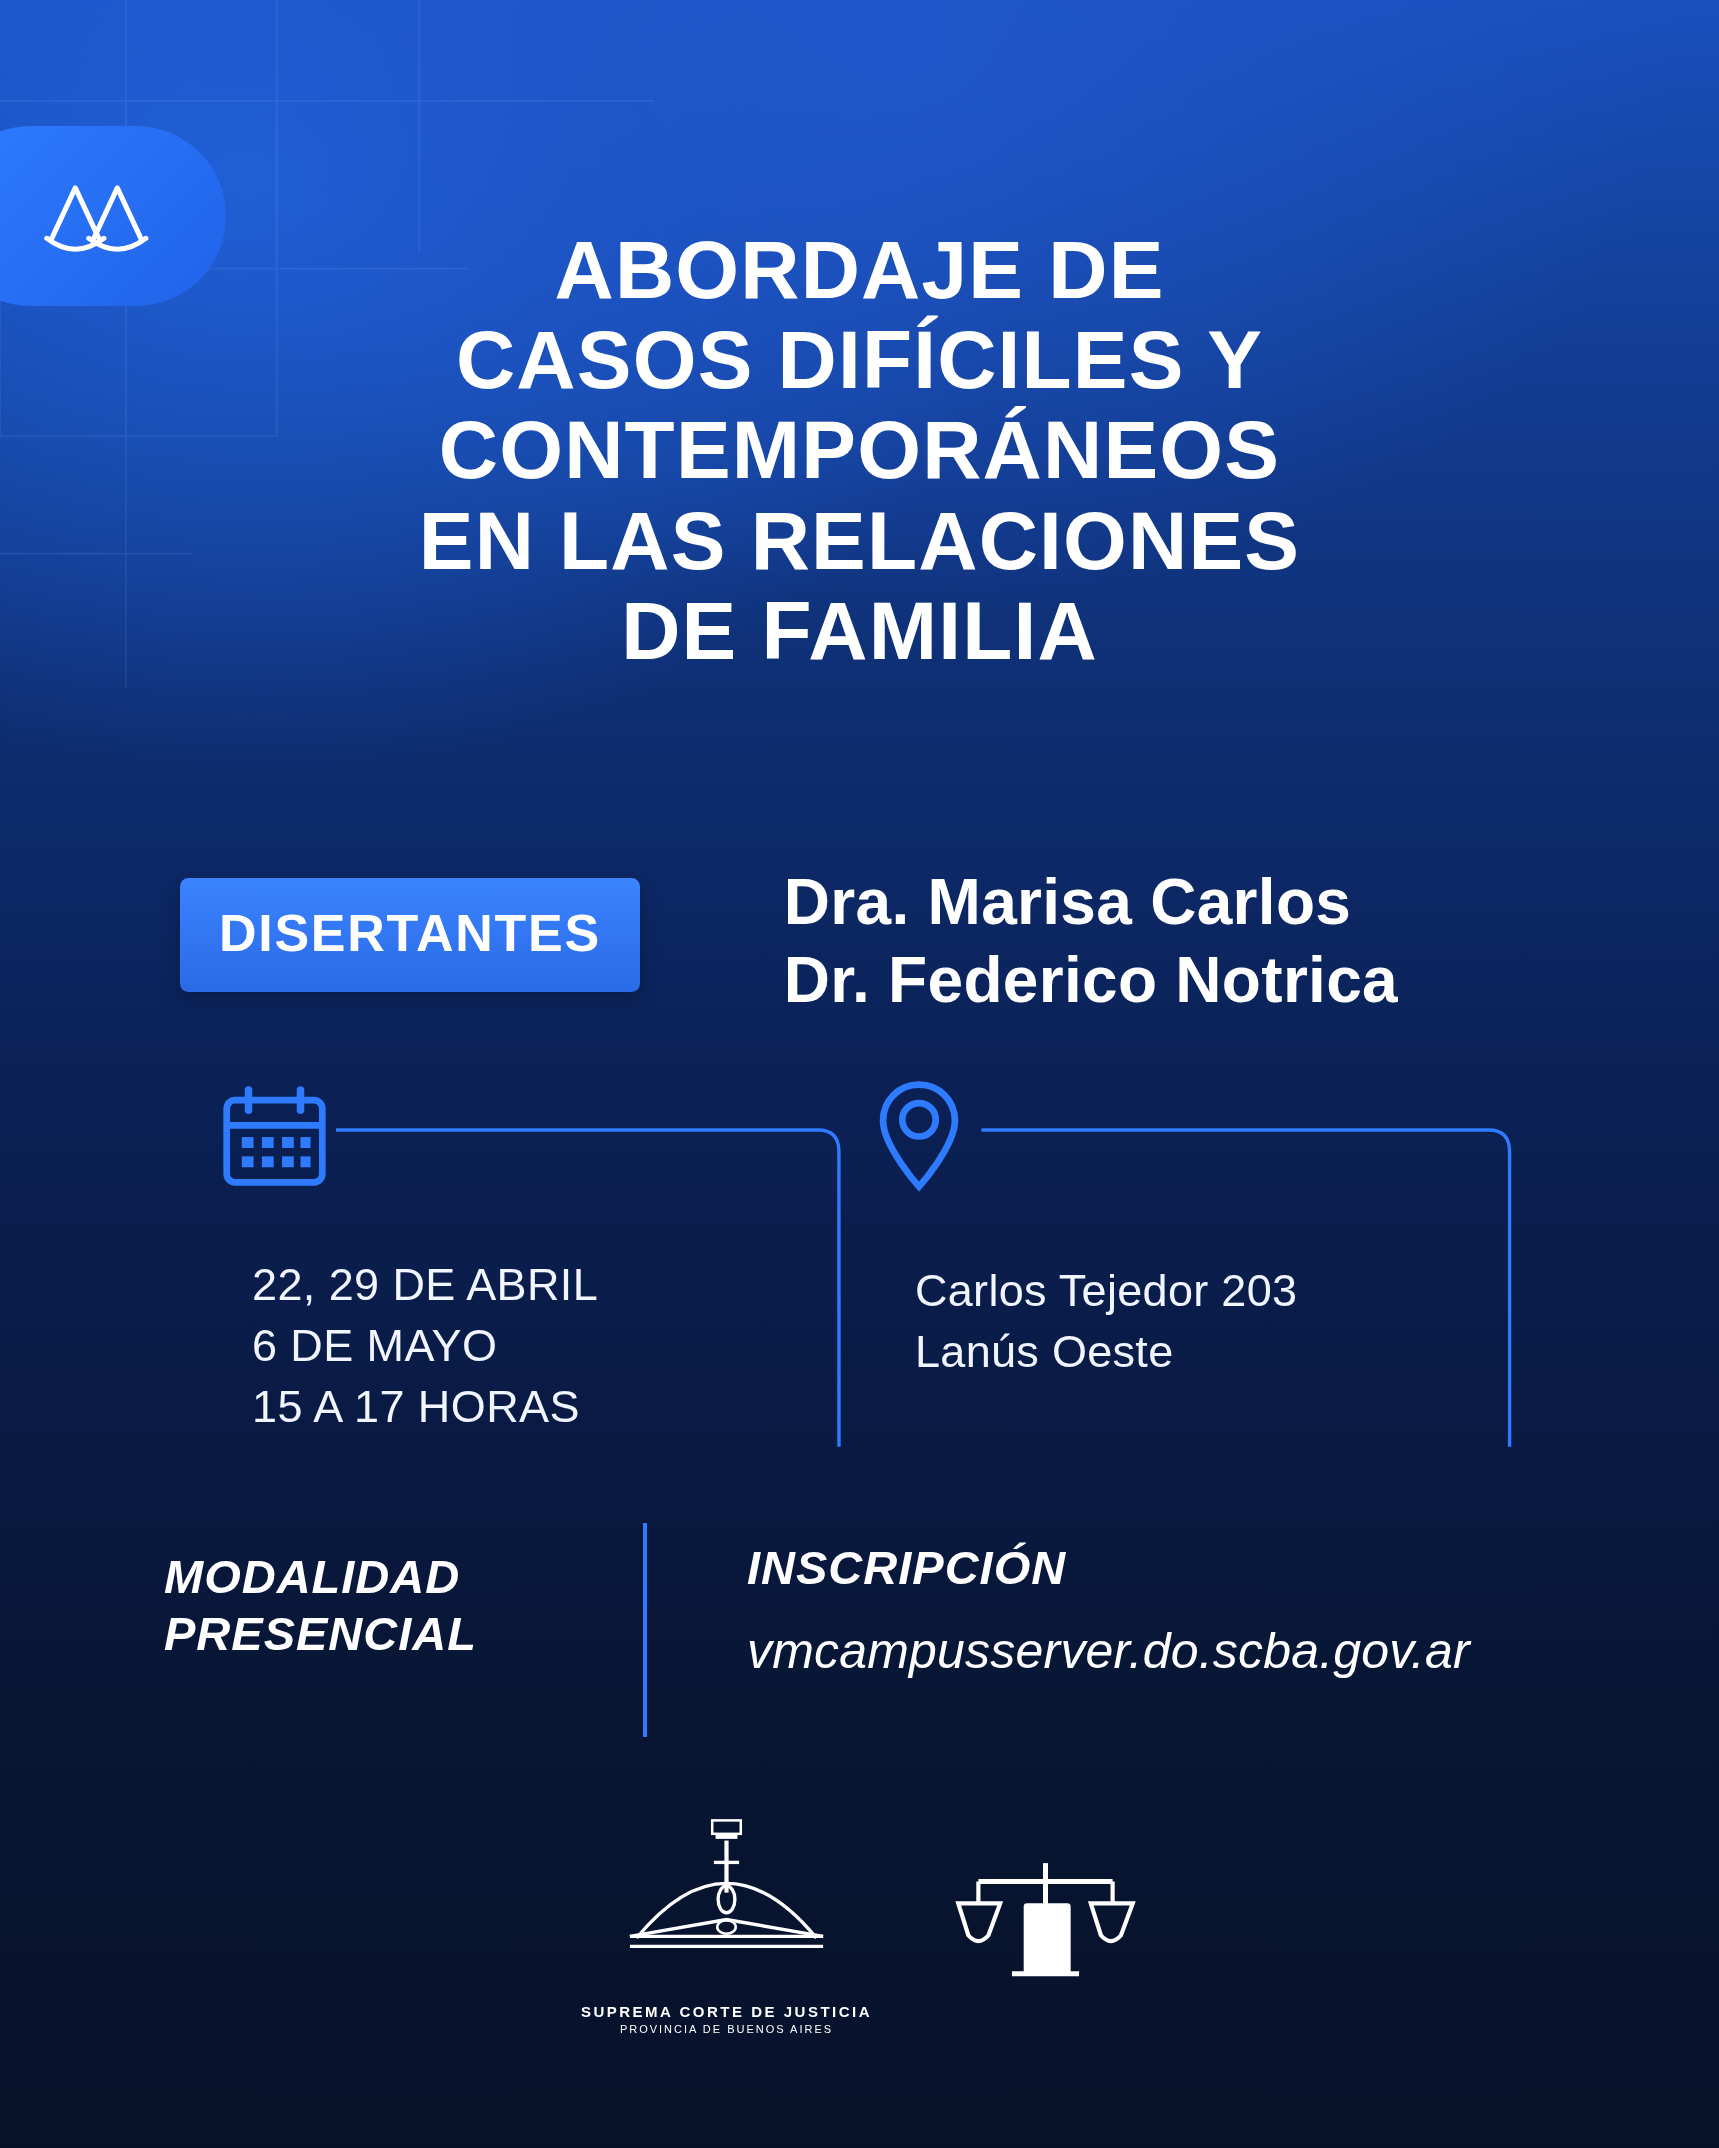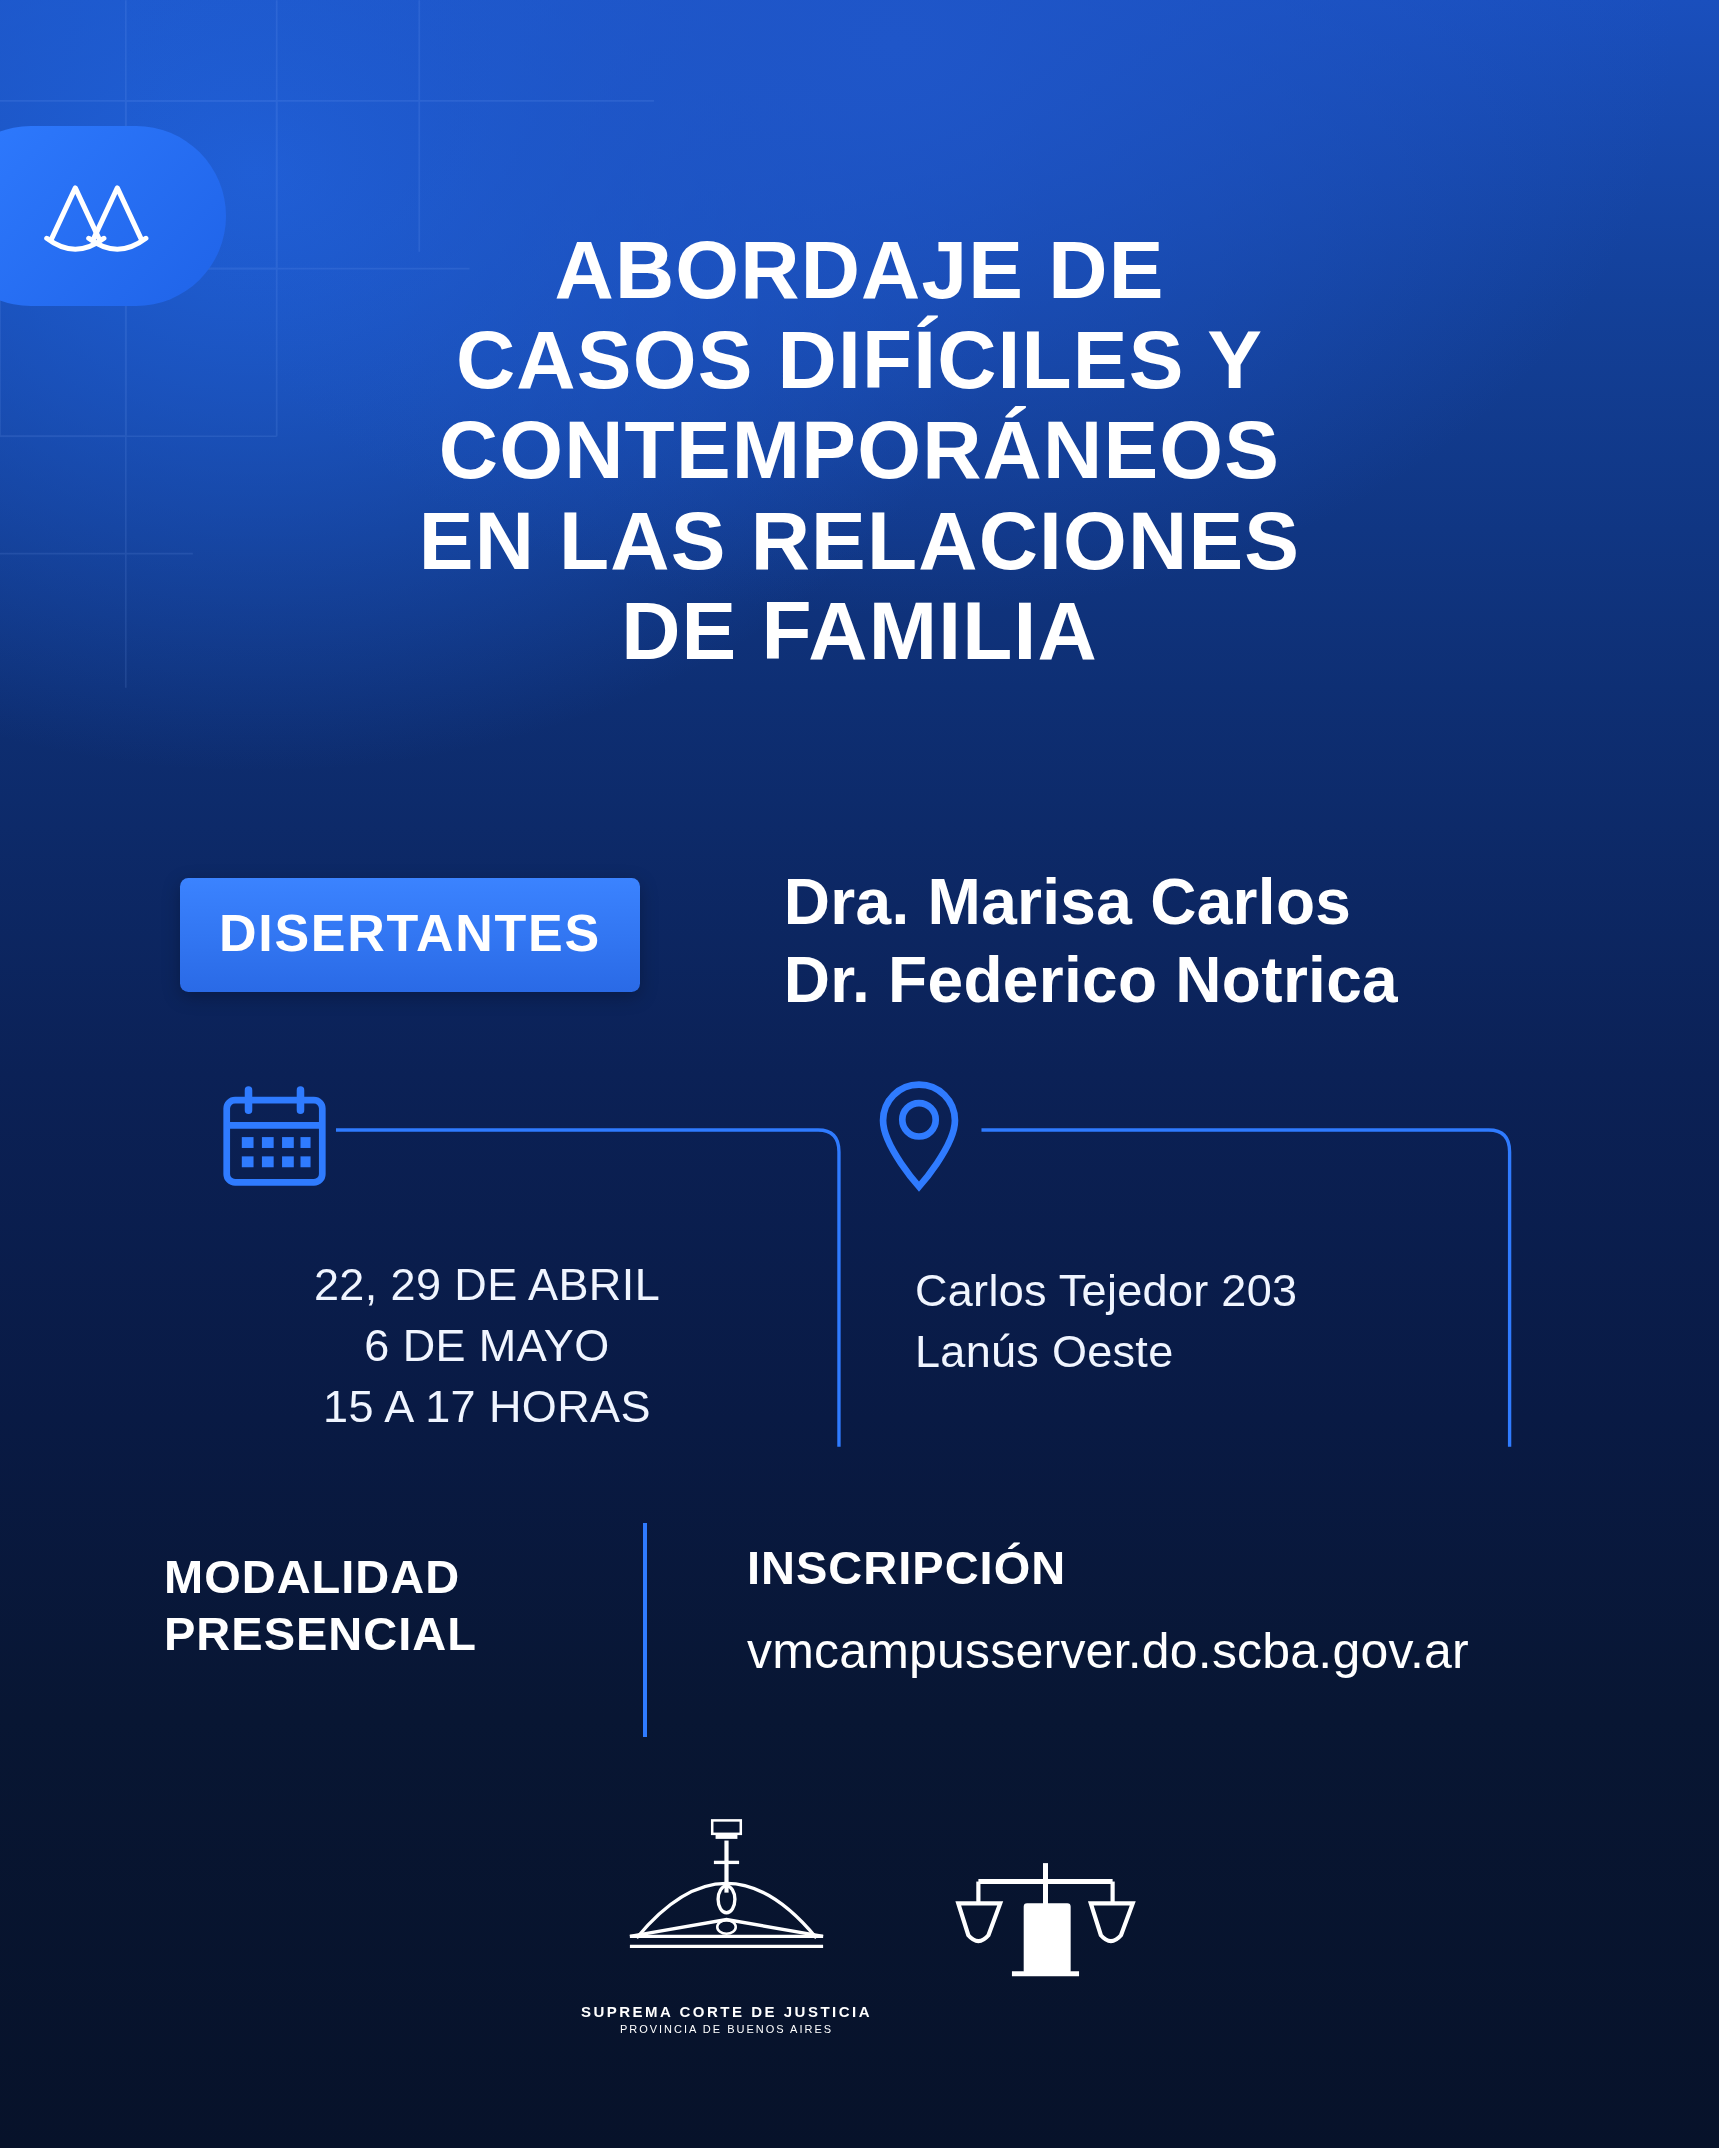--- a/index.html
+++ b/index.html
@@ -103,21 +103,21 @@
   .connector-svg { position: absolute; left: 0; top: 0; }
 
   .icon-date { position: absolute; left: 220px; top: 6.7px; }
   .icon-place { position: absolute; left: 873px; top: 0px; }
 
   .date-text {
     position: absolute;
     left: 252px;
     top: 176px;
     width: 470px;
-    text-align: center;
+    text-align: left;
     color: #f0f5ff;
     font-size: 45px;
     line-height: 1.36;
     letter-spacing: 0.4px;
   }
 
   .place-text {
     position: absolute;
     left: 915px;
     top: 182px;
@@ -128,20 +128,21 @@
     letter-spacing: 0.3px;
   }
 
   
   .bottom-block {
     position: absolute;
     top: 1523px;
     left: 0;
     width: 1719px;
     height: 218px;
+    font-style: italic;
   }
 
   .modalidad {
     position: absolute;
     left: 164px;
     top: 25px;
     color: #ffffff;
     font-weight: 800;
     font-size: 47px;
     line-height: 1.22;

